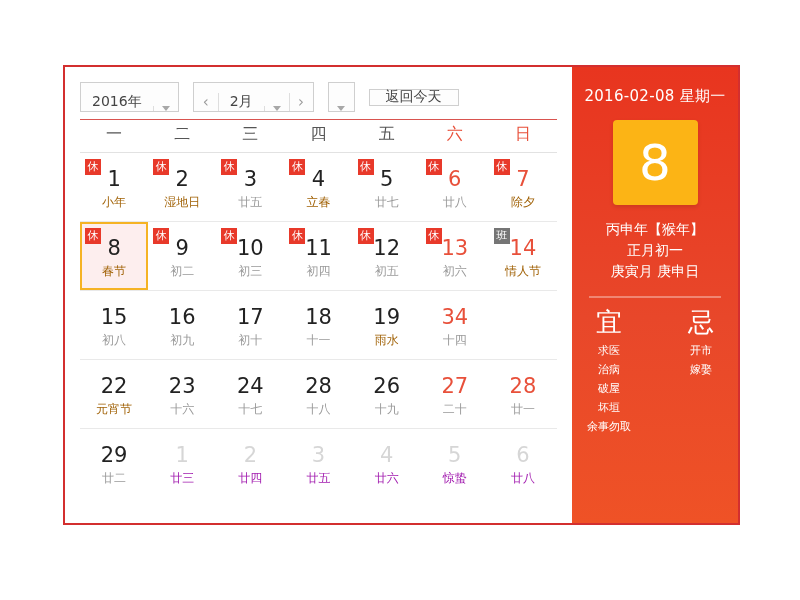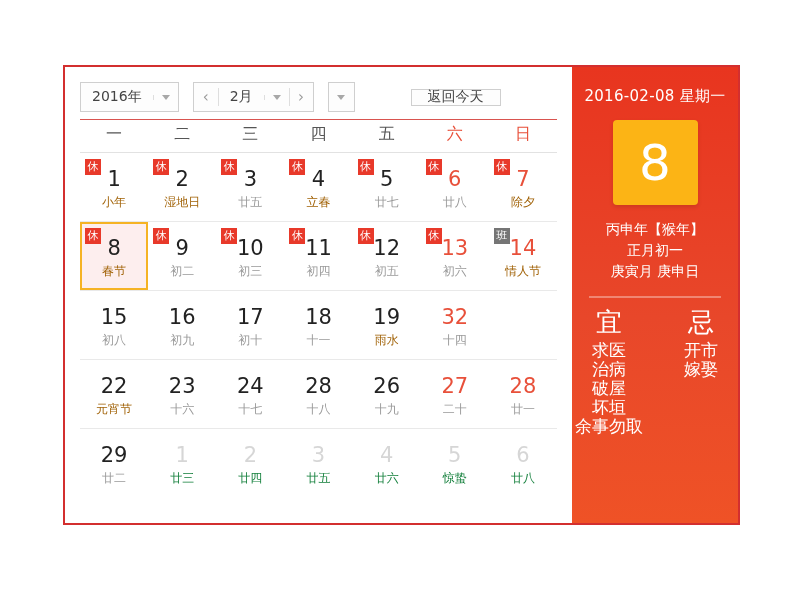--- a/index.html
+++ b/index.html
@@ -41,21 +41,21 @@
   .toolbar {
     display: flex;
     align-items: center;
     padding: 14px 0 0 15px;
     gap: 14px;
     height: 46px;
     box-sizing: border-box;
   }
   .ctl-group {
     display: flex;
-    align-items: center;
+    align-items: flex-end;
     border: 1px solid #cfcfcf;
     background: #fdfdfd;
     height: 30px;
     box-sizing: border-box;
   }
   .ctl-cell {
     display: flex;
     align-items: center;
     justify-content: center;
     font-size: 14px;
@@ -85,21 +85,20 @@
     display: flex;
     align-items: center;
     justify-content: center;
     border: 1px solid #cfcfcf;
     background: #fdfdfd;
     height: 17px;
     padding: 0 16px;
     font-size: 14px;
     color: #444;
     box-sizing: border-box;
-    margin-left: 42px;
   }
   .toolbar-rule {
     position: absolute;
     left: 15px;
     top: 52px;
     width: 477px;
     height: 1px;
     background: #d9534f;
   }
   
@@ -150,21 +149,21 @@
   }
   .cell.weekend .num { color: #e8503a; }
   .cell.other .num { color: #d6d6d6; }
   .cell .lunar {
     font-size: 12px;
     line-height: 16px;
     color: #999999;
     margin-top: 3px;
   }
   .cell .lunar.fest { color: #a16207; }
-  .cell.other .lunar { color: #15803d; }
+  .cell.other .lunar { color: #a21caf; }
   .badge {
     position: absolute;
     left: 3px;
     top: 4px;
     width: 16px;
     height: 16px;
     font-size: 11px;
     line-height: 16px;
     text-align: center;
     color: #ffffff;
@@ -228,21 +227,21 @@
     flex-direction: column;
     align-items: center;
     width: 68px;
   }
   .yj-title {
     font-size: 26px;
     line-height: 32px;
     margin-bottom: 3px;
   }
   .yj-item {
-    font-size: 17px;
+    font-size: 11px;
     line-height: 19px;
     white-space: nowrap;
   }
 </style>
 </head>
 <body>
 
 <div id="root">
   <div class="widget">
 
@@ -377,21 +376,21 @@
             </div>
             <div class="cell">
               <span class="num">18</span>
               <span class="lunar">十一</span>
             </div>
             <div class="cell">
               <span class="num">19</span>
               <span class="lunar fest">雨水</span>
             </div>
             <div class="cell weekend">
-              <span class="num">32</span>
+              <span class="num">34</span>
               <span class="lunar">十四</span>
             </div>
           </div>
           <div class="week-row">
             <div class="cell">
               <span class="num">22</span>
               <span class="lunar fest">元宵节</span>
             </div>
             <div class="cell">
               <span class="num">23</span>

